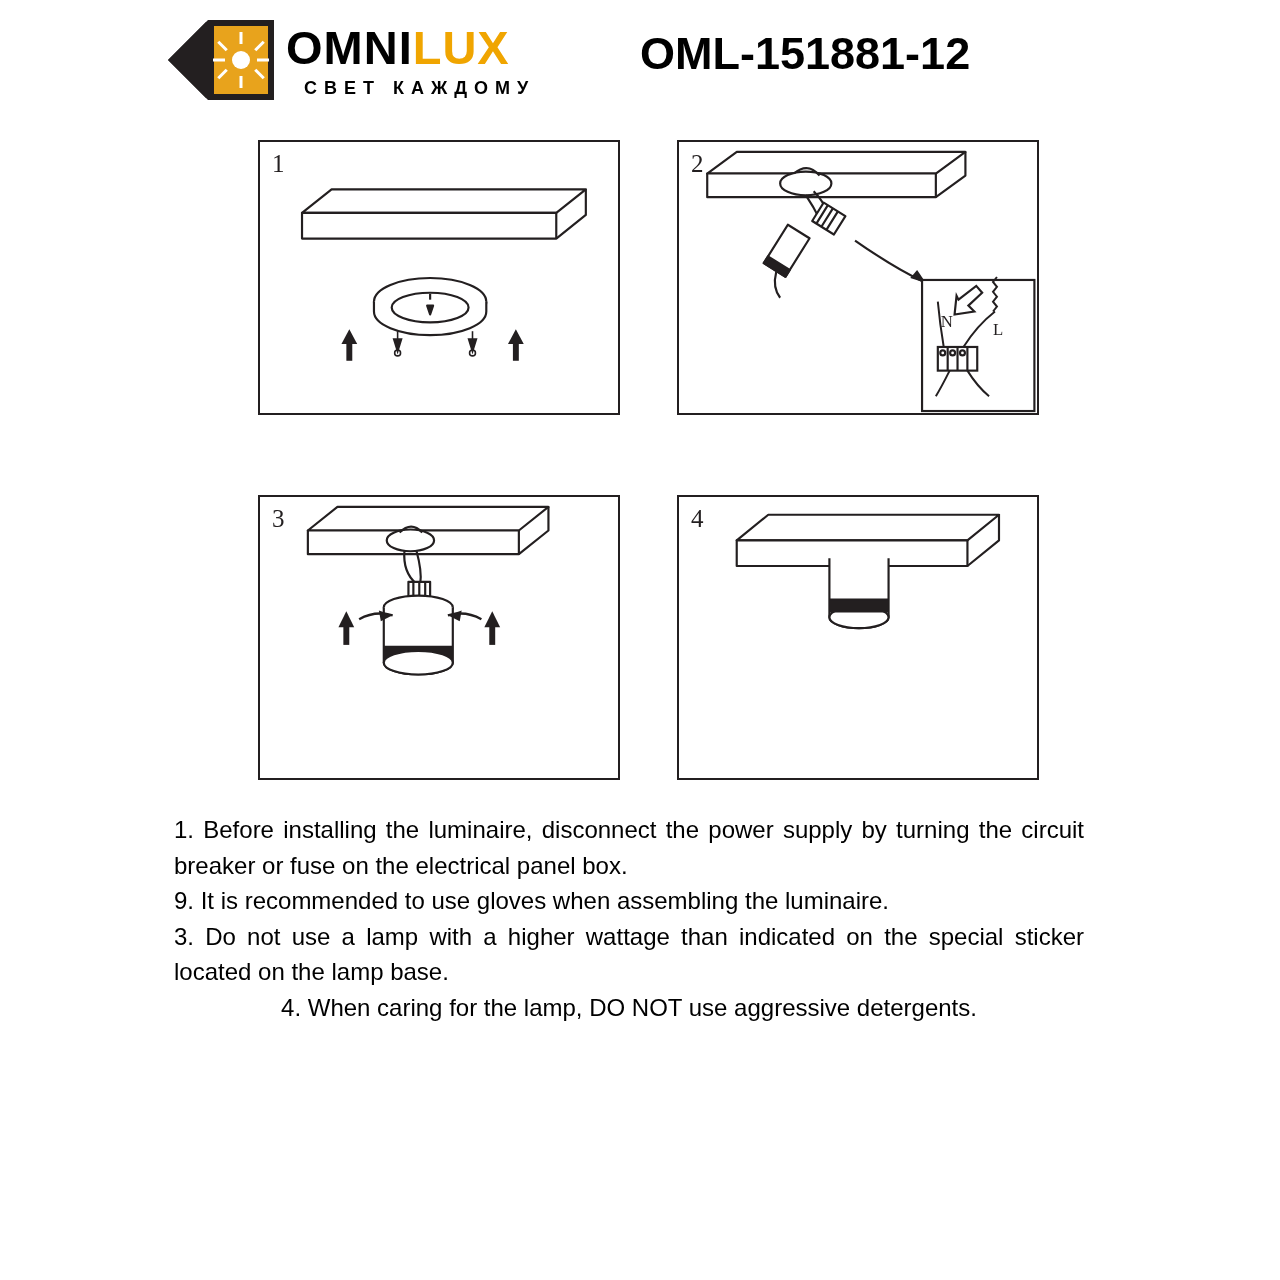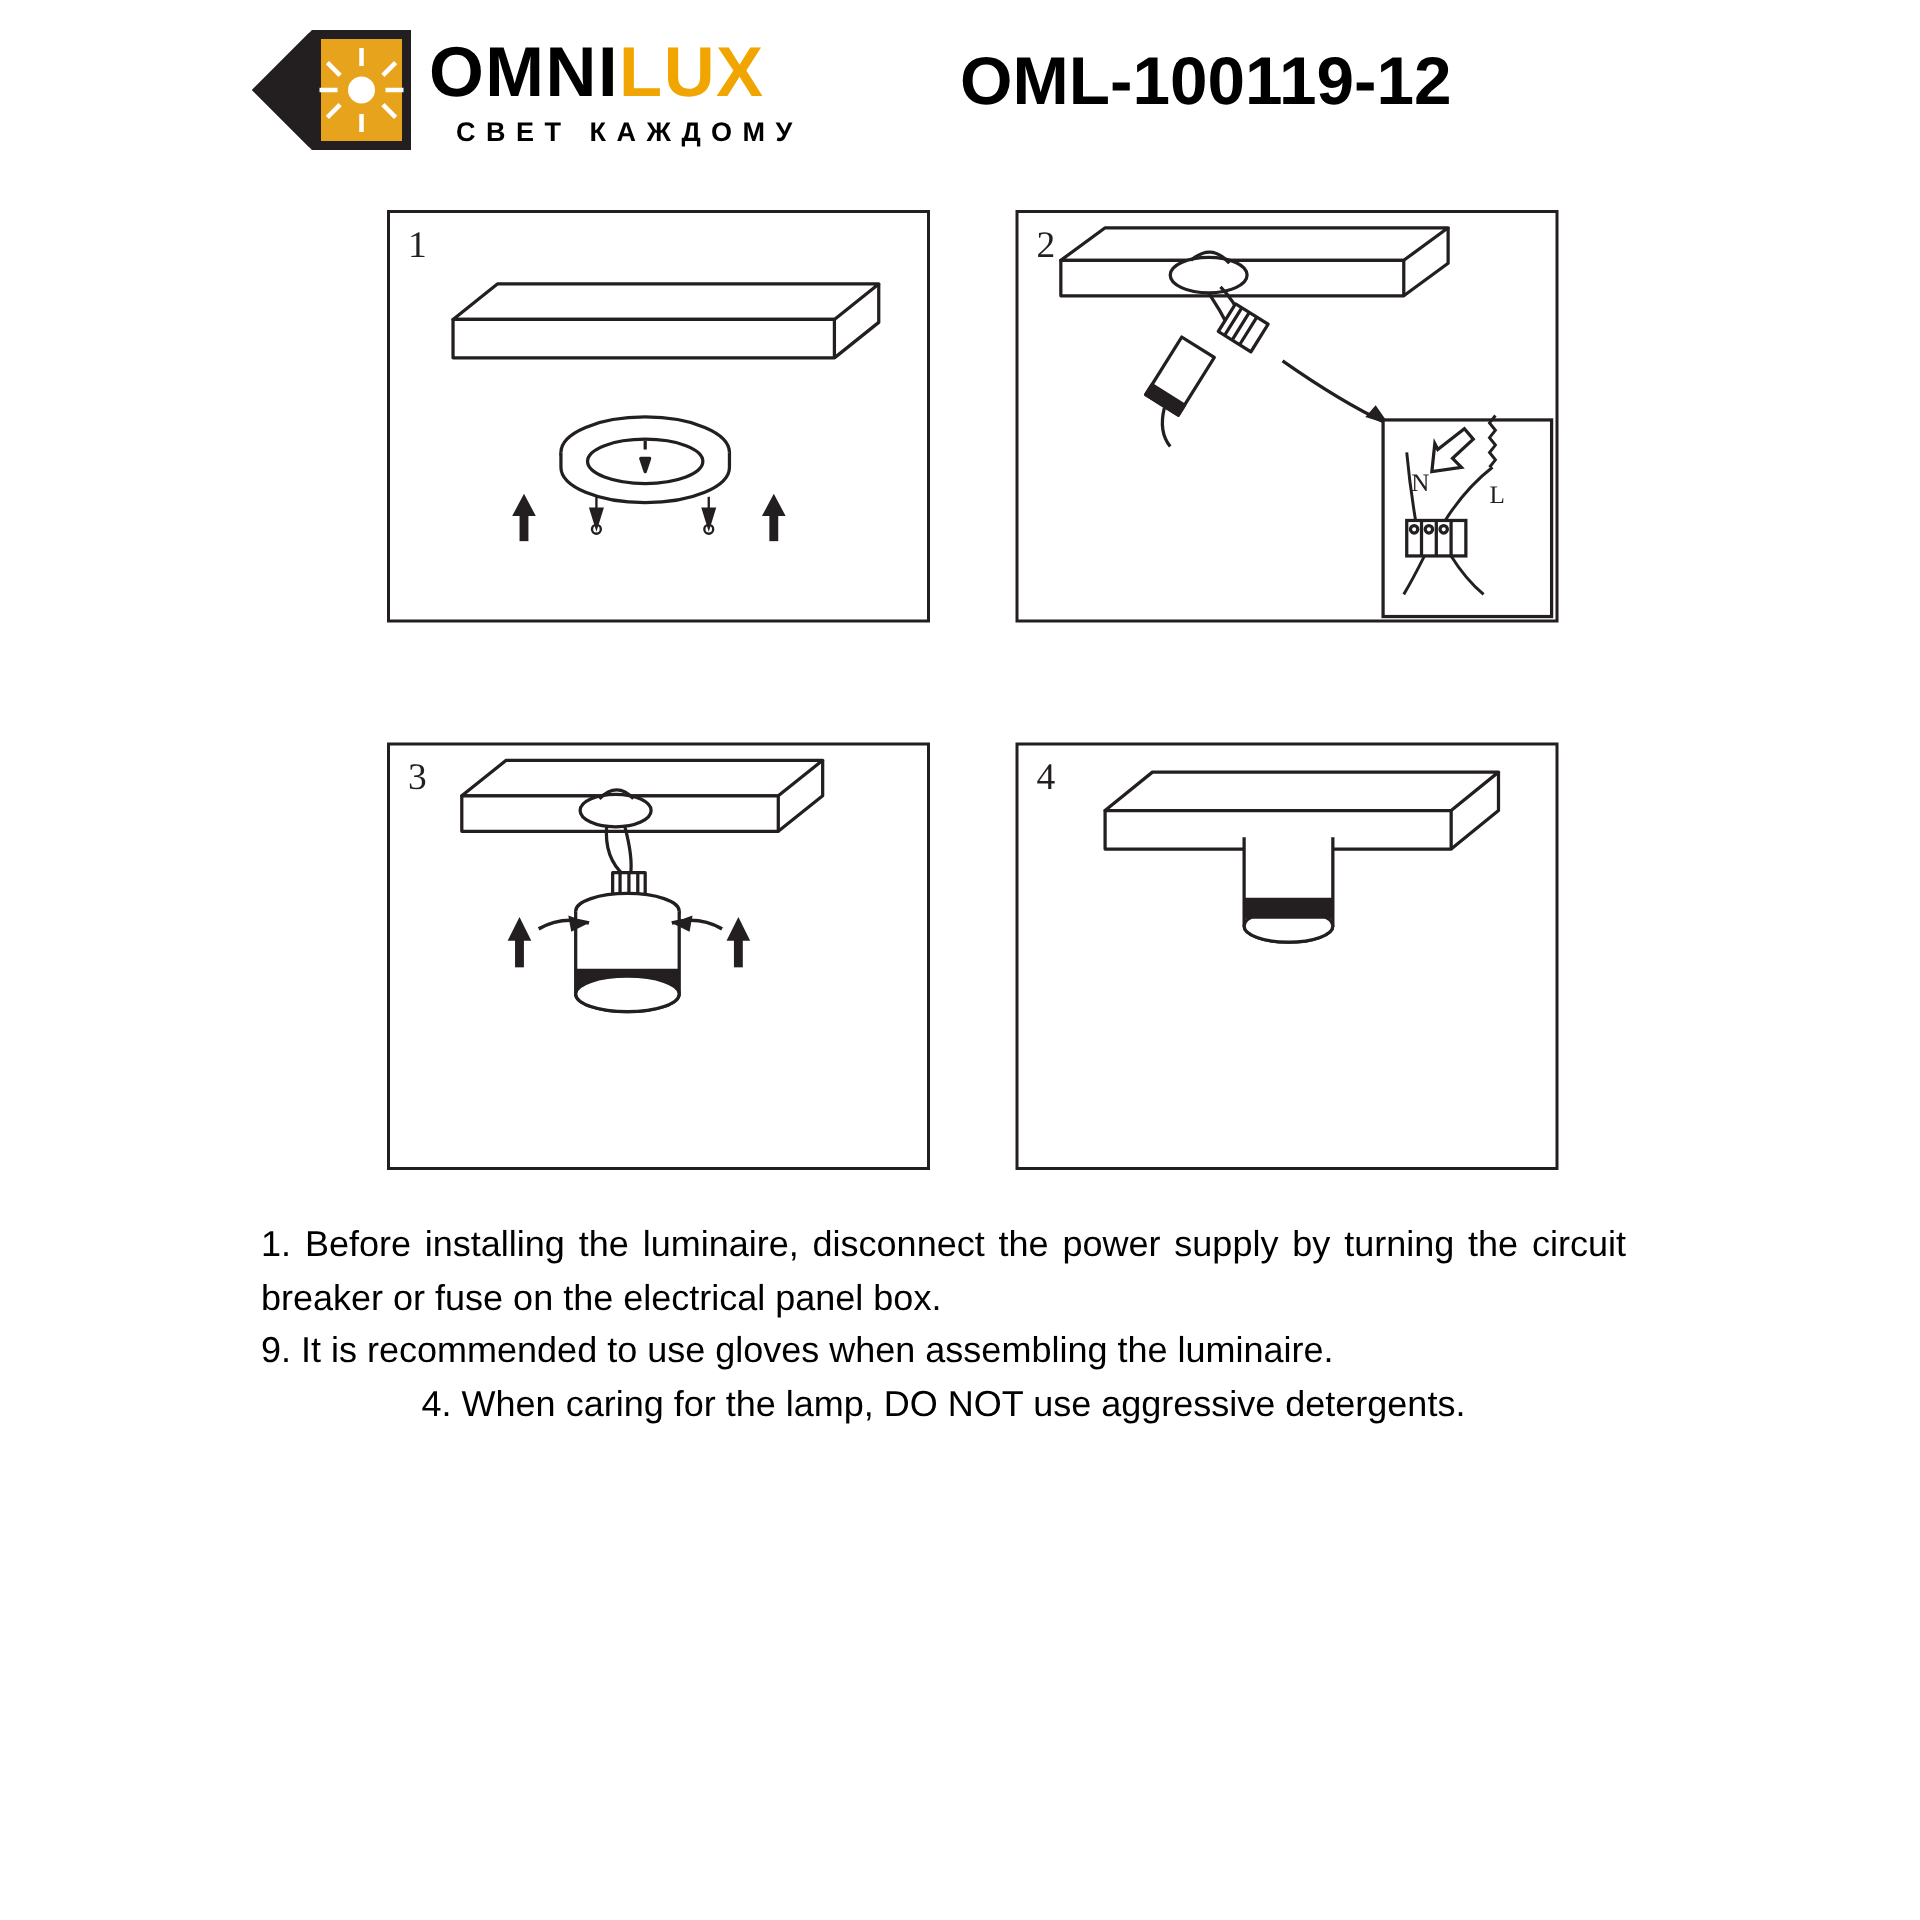--- a/index.html
+++ b/index.html
@@ -139,21 +139,21 @@
         <rect x="53" y="50" width="3" height="12" transform="rotate(45 54.5 56)"></rect>
         <rect x="90" y="50" width="3" height="12" transform="rotate(-45 91.5 56)"></rect>
       </g>
     </svg>
     <div class="logo-text">
       <span class="omni">OMNI</span><span class="lux">LUX</span>
     </div>
     <div class="logo-tag">СВЕТ КАЖДОМУ</div>
   </div>
 
-  <div class="model-code">OML-100119-12</div>
+  <div class="model-code">OML-151881-12</div>
 </div>
 
 <div class="panel panel-1">
   <div class="step-num">1</div>
   <svg viewBox="0 0 362 275">
     <g fill="none" stroke="#231f20" stroke-width="2.2" stroke-linejoin="round">
 
       <polygon points="42,72 300,72 330,48 72,48" fill="#ffffff"></polygon>
       <polygon points="42,72 42,98 300,98 300,72" fill="#ffffff"></polygon>
       <polyline points="300,98 330,74 330,48"></polyline>
@@ -305,14 +305,15 @@
       <ellipse cx="182" cy="122" rx="30" ry="11" fill="#ffffff"></ellipse>
       <rect x="152" y="104" width="60" height="12" fill="#231f20" stroke="none"></rect>
       <path d="M152,104 L212,104 M152,116 L212,116"></path>
     </g>
   </svg>
 </div>
 
 <div class="notes">
   <p class="note-line">1. Before installing the luminaire, disconnect the power supply by turning the circuit breaker or fuse on the electrical panel box.</p>
   <p class="note-line">9. It is recommended to use gloves when assembling the luminaire.</p>
+  <p class="note-line">3. Do not use a lamp with a higher wattage than indicated on the special sticker located on the lamp base.</p>
   <p class="note-line nojust">4. When caring for the lamp, DO NOT use aggressive detergents.</p>
 </div>
 
 </body></html>

